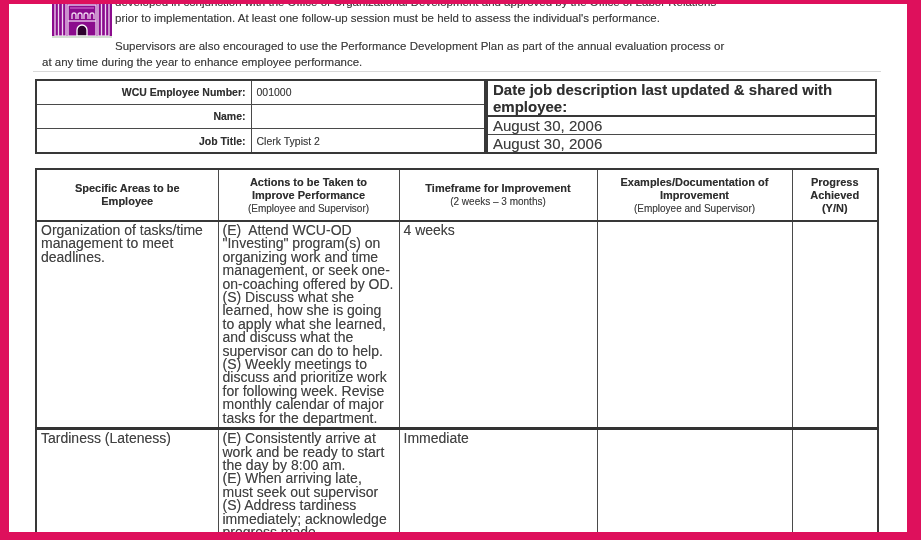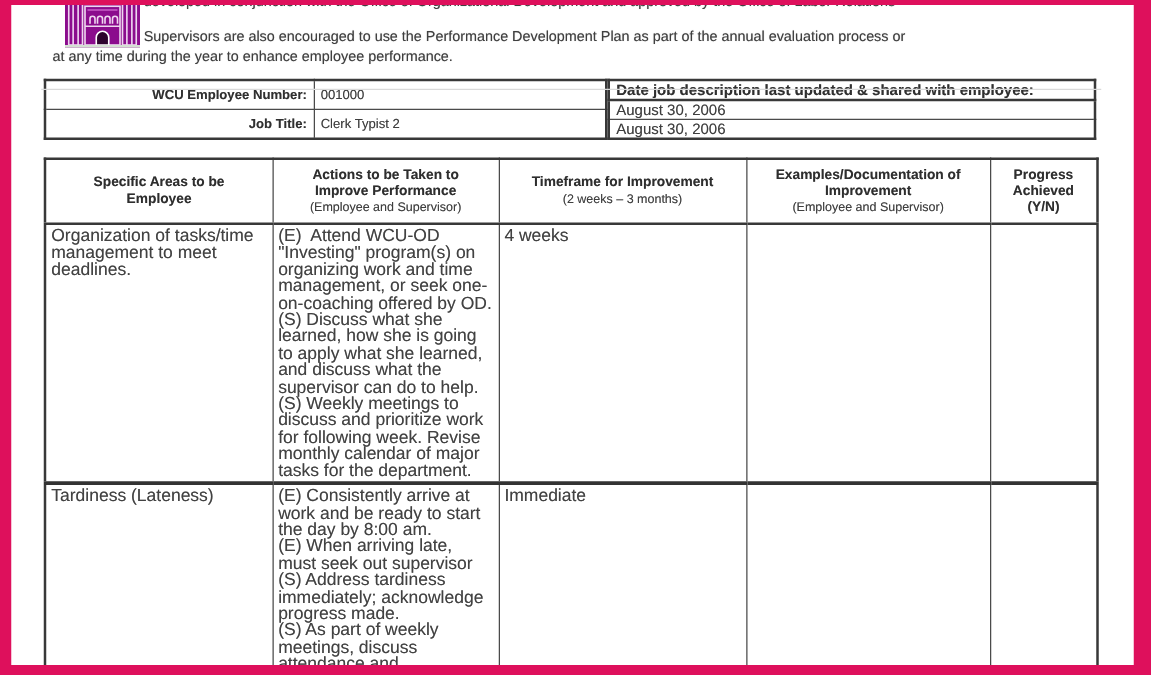--- a/index.html
+++ b/index.html
@@ -27,21 +27,21 @@
   
   .info-row { display:flex; margin:9px 0 0 26px; width:842px; }
   table { border-collapse:collapse; table-layout:fixed;
           text-shadow:0 0 0.5px rgba(70,70,70,.5); }
   .info-left { width:451px; border:2px solid #383838; }
   .info-left td { border:1px solid #4a4a4a; height:15px; font-size:10.5px;
                   padding:0 5px; vertical-align:middle; }
   .info-left td.lbl { font-weight:bold; text-align:right; width:215px;
                       border-right:1px solid #4a4a4a; color:#303030; }
   .info-right { width:391px; border:2px solid #383838; }
-  .info-right td { height:15px; font-size:12px; padding:0 5px;
+  .info-right td { height:15px; font-size:15px; padding:0 5px;
                    vertical-align:middle; border:1px solid #4a4a4a;margin-top:37px; }
   .info-right td.hdr { font-weight:bold; border:2px solid #383838; color:#303030; }
 
   
   .plan-table { width:842px; margin:14px 0 0 26px; border:2px solid #383838; }
   .plan-table th { border:1px solid #4a4a4a; border-bottom:2px solid #383838;
                    vertical-align:middle; text-align:center; padding:5px 2px;
                    height:52px; }
   .hdr-line { font-size:11px; font-weight:bold; line-height:13px; color:#2e2e2e; }
   .hdr-sub  { font-size:10px; font-weight:normal; line-height:13px; color:#3f3f3f; }
@@ -75,31 +75,36 @@
           <path d="M38 19 v-4 a2 2 0 0 1 4 0 v4"></path>
           <line x1="16" y1="21" x2="44" y2="21"></line>
           <line x1="18" y1="8" x2="42" y2="8" stroke="#c95fc9"></line>
         </g>
         <path d="M25 36 v-6 a5 5 0 0 1 10 0 v6 z" fill="#2e032e" stroke="#ffffff" stroke-width="1.3"></path>
         <rect x="0" y="36" width="60" height="2" fill="#d4e0d2"></rect>
       </svg>
     </div>
 
     <div class="intro-line l1">developed in conjunction with the Office of Organizational Development and approved by the Office of Labor Relations</div>
+    <div class="intro-line l2">prior to implementation.  At least one follow-up session must be held to assess the individual's performance.</div>
     <div class="intro-line l3">Supervisors are also encouraged to use the Performance Development Plan as part of the annual evaluation process or</div>
     <div class="intro-line l4">at any time during the year to enhance employee performance.</div>
 
     <div class="scan-line"></div>
 
     <div class="info-row">
       <table class="info-left">
         <tbody>
             <tr>
           <td class="lbl">WCU Employee Number:</td>
           <td class="val">001000</td>
+        </tr>
+        <tr>
+          <td class="lbl">Name:</td>
+          <td class="val"></td>
         </tr>
         <tr>
           <td class="lbl">Job Title:</td>
           <td class="val">Clerk Typist 2</td>
         </tr>
       </tbody>
         </table>
       <table class="info-right">
         <tbody>
             <tr>

